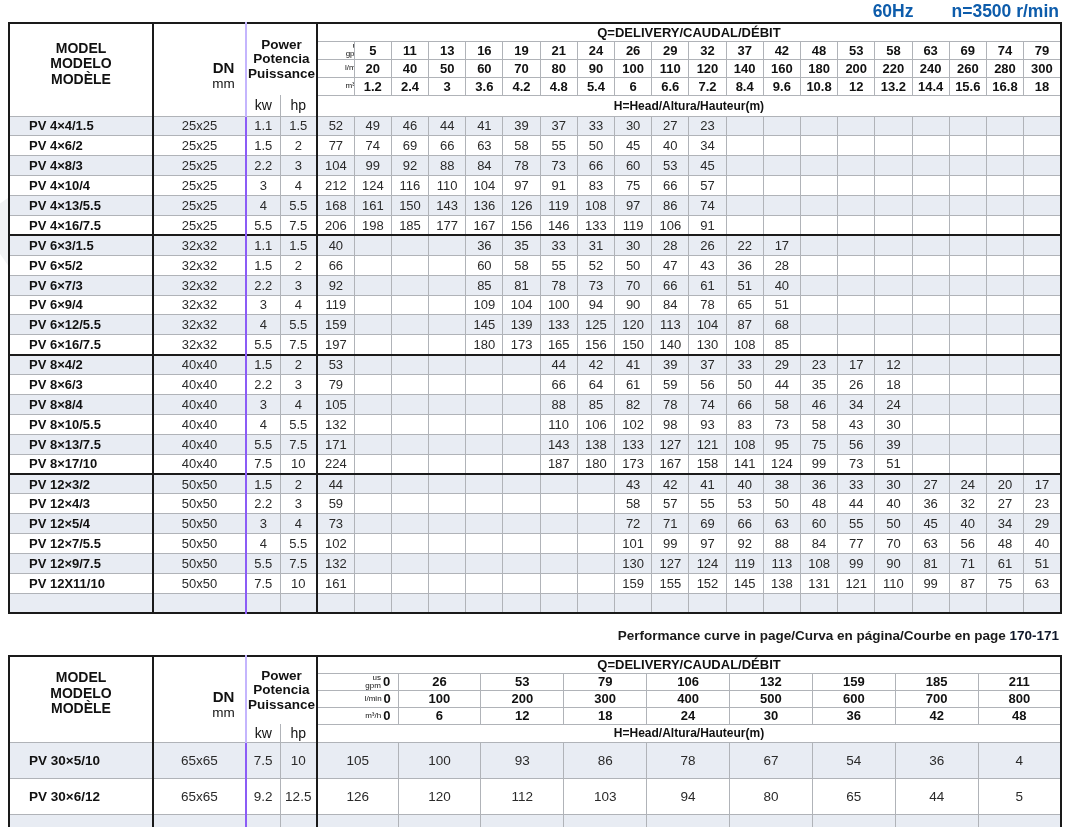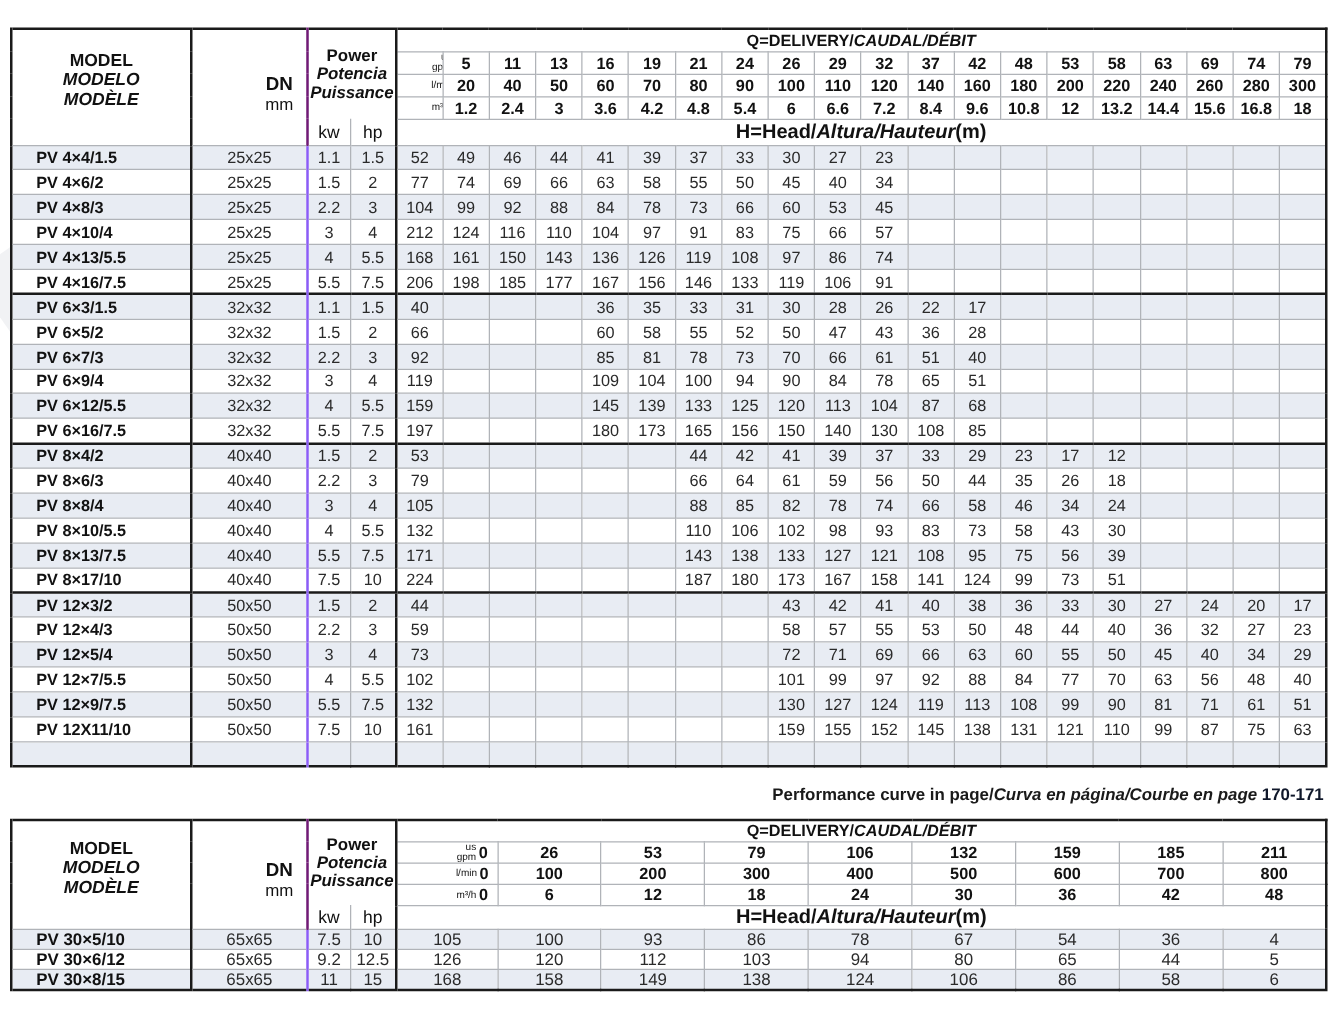--- a/index.html
+++ b/index.html
@@ -23,41 +23,41 @@
   .t1 thead tr:nth-child(1){height:18px} .t1 thead tr:nth-child(2),
   .t1 thead tr:nth-child(3), .t1 thead tr:nth-child(4){height:18px}
   .t1 thead tr:nth-child(5){height:21px}
   .t2 thead tr:nth-child(1){height:17px} .t2 thead tr:nth-child(2),
   .t2 thead tr:nth-child(3), .t2 thead tr:nth-child(4){height:17px}
   .t2 thead tr:nth-child(5){height:18px}
 
   .th-model { border-left:2px solid #1a1a1a; border-right:2px solid #1a1a1a; }
   .th-model div { font-size:14px; font-weight:bold; line-height:15.5px; }
   .th-model { padding-bottom:12px; }
-  .th-dn { border-right:2px solid #701a75; vertical-align:middle;padding-left:48px; }
+  .th-dn { border-right:2px solid #c4b5fd; vertical-align:middle;padding-left:48px; }
   .dn-wrap { display:flex; flex-direction:column; justify-content:space-between; height:100%; padding:14px 0 3px 0; }
   .dn-wrap .mm { font-weight:normal; font-size:13.5px; }
   .th-power { border-right:2px solid #1a1a1a; }
   .th-power div { font-size:13.5px; font-weight:bold; line-height:14.5px; }
   .th-kw { border-right:1px solid #b0b3b8; font-weight:normal; font-size:14px; }
   .th-hp { border-right:2px solid #1a1a1a; font-weight:normal; font-size:14px; }
   .th-qtitle { border-bottom:1px solid #b0b3b8; font-size:13px; }
-  .th-htitle { font-size:16px; }
+  .th-htitle { font-size:12px; }
   .hnum th { border-bottom:1px solid #b0b3b8; border-right:1px solid #b0b3b8; font-weight:bold; font-size:13px; }
   .hnum .th-unit { text-align:center;padding-left:40px; }
   .u-wrap { display:flex; align-items:center; justify-content:center; gap:2px; }
   .u-label { font-size:8px; font-weight:normal; line-height:8px; text-align:right; }
   .u-zero { font-size:13px; font-weight:bold; }
-  .it { font-style:italic; }
+  .it { }
   .b { font-weight:bold; }
 
   
   tbody td { border:1px solid #b0b3b8; font-size:13px; color:#2a2a2a; }
   .t1 tbody td { height:19.9px; }
-  .t2 tbody td { height:16px; font-size:13.5px; }
+  .t2 tbody td { height:36px; font-size:13.5px; }
   tbody tr:nth-child(odd) td { background:#e8ecf3; }
   tbody tr.gstart td { border-top:2px solid #1a1a1a; }
   .c-model { border-left:2px solid #1a1a1a; border-right:2px solid #1a1a1a;
     text-align:left; padding-left:19px; font-weight:bold; color:#111; }
   .c-dn { border-right:2px solid #8b5cf6; }
   .c-hp { border-right:2px solid #1a1a1a; }
   .c-qlast { border-right:2px solid #1a1a1a; }
 
   .perf-note { position:absolute; top:628px; right:8px; font-size:13.5px; color:#1a1a1a; }
   .perf-note .pages { color:#0f172a; font-weight:bold; }
@@ -65,20 +65,24 @@
 </head>
 <body>
 
 <div class="page">
 
   <div class="wm">
     <div class="wm-bar" style="left:-30px;top:140px;width:260px;height:60px;transform:rotate(-35deg);"></div>
     <div class="wm-bar" style="left:30px;top:250px;width:300px;height:55px;transform:rotate(-35deg);"></div>
   </div>
 
+  <div class="freq-line">
+    <span>60Hz</span>
+    <span>n=3500 r/min</span>
+  </div>
 
   <table class="t1">
     <colgroup>
       <col style="width:144px">
         <col style="width:93px">
         <col style="width:34px">
         <col style="width:37px">
       <col span="20" style="width:37.2px">
     </colgroup>
     <thead>

